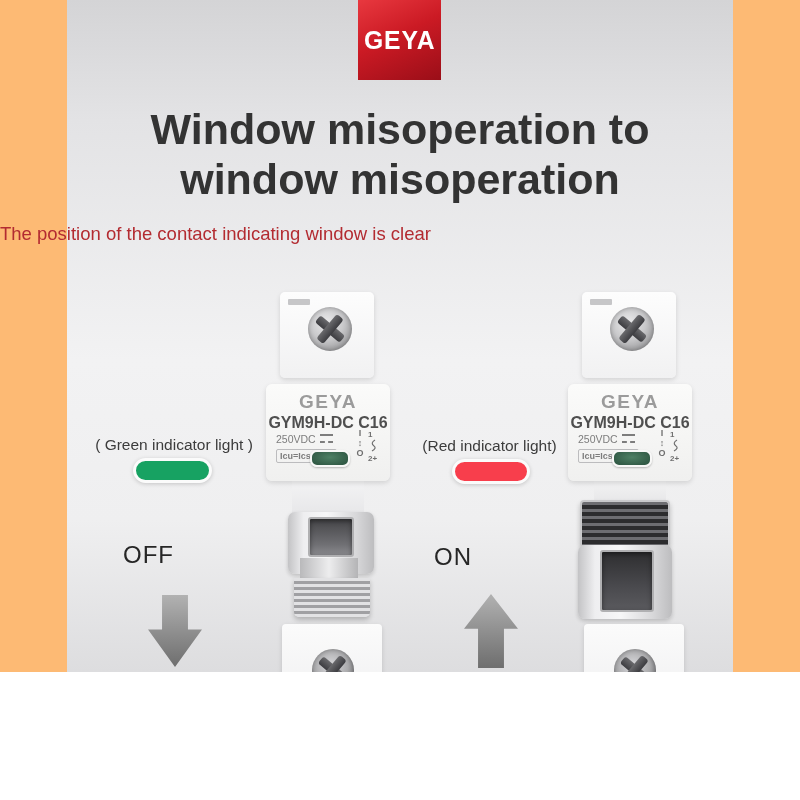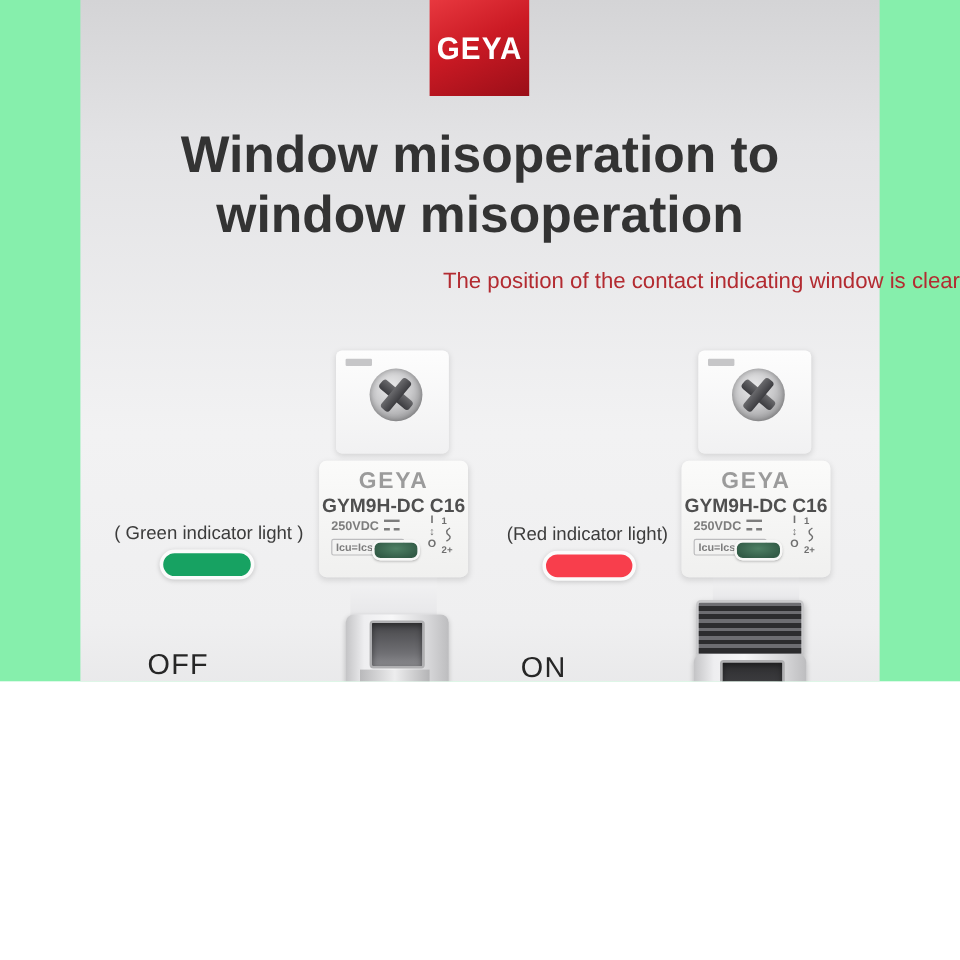--- a/index.html
+++ b/index.html
@@ -1,28 +1,28 @@
 <!DOCTYPE html>
 <html><head>
 <meta charset="utf-8">
 <style>
   html,body{margin:0;padding:0;background:#fff;}
-  .stage{position:relative;width:800px;height:568px;background:#86efac;overflow:hidden;
+  .stage{position:relative;width:800px;height:672px;background:#fdba74;overflow:hidden;
          font-family:"Liberation Sans","DejaVu Sans",sans-serif;}
   .bg-band{position:absolute;left:67px;top:0;width:666px;height:800px;
            background:linear-gradient(180deg,#d4d4d6 0%,#e3e3e5 15%,#f2f2f3 45%,#efeff0 65%,#dcdcde 85%,#c9c9cb 100%);}
 
   
   .logo-flag{position:absolute;left:358px;top:0;width:83px;height:80px;
              background:linear-gradient(155deg,#e8383f 0%,#cb1a24 45%,#9a0e18 100%);
              display:flex;align-items:center;justify-content:center;}
   .logo-text{color:#ffffff;font-weight:bold;font-size:26px;letter-spacing:1px;transform:scaleX(.95);}
   .title{position:absolute;left:0;top:104px;width:800px;text-align:center;
          font-size:43px;line-height:50px;font-weight:bold;color:#333333;}
-  .subtitle{position:absolute;left:0;top:223px;width:800px;text-align:right;
+  .subtitle{position:absolute;left:0;top:223px;width:800px;text-align:left;
             font-size:18.5px;color:#b32b31;}
 
   
   .ann-label{position:absolute;font-size:15.5px;color:#3c3c3c;text-align:center;}
   .ann-left{left:64px;top:436px;width:220px;}
   .ann-right{left:392px;top:437px;width:195px;}
   .swatch{position:absolute;border:3px solid #fbfbfb;border-radius:13px;
           box-shadow:0 1px 4px rgba(0,0,0,0.18);}
   .swatch-green{left:133px;top:458px;width:73px;height:19px;background:#17a262;}
   .swatch-red{left:452px;top:459px;width:72px;height:19px;background:#f83e4c;}
@@ -52,21 +52,21 @@
   .cross-a,.cross-b{position:absolute;left:50%;top:50%;width:32px;height:9px;
          background:linear-gradient(180deg,#6a6a6d,#3c3c40);border-radius:3px;}
   .cross-a{transform:translate(-50%,-50%) rotate(40deg);}
   .cross-b{transform:translate(-50%,-50%) rotate(-50deg);}
 
   .brk-label{position:absolute;left:0;top:94px;width:124px;height:97px;
              background:linear-gradient(180deg,#fbfbfa,#f0f0ef);border-radius:6px;
              box-shadow:0 2px 5px rgba(0,0,0,0.13);overflow:hidden;}
   .brk-geya{text-align:center;margin-top:7px;font-size:19px;font-weight:bold;color:#9b9b9b;letter-spacing:1.5px;}
   .brk-model{text-align:center;margin-top:1px;font-size:16px;font-weight:bold;color:#4f4f4f;}
-  .brk-voltage{position:absolute;left:10px;top:49px;font-size:10.5px;font-weight:bold;color:#7d7d7d;}
+  .brk-voltage{position:absolute;left:10px;top:49px;font-size:10.5px;font-weight:normal;color:#7d7d7d;}
   .dc-sym{display:inline-block;width:13px;height:5px;margin-left:4px;
           border-top:2px solid #7d7d7d;border-bottom:2px dashed #7d7d7d;}
   .brk-rating{position:absolute;left:10px;top:65px;font-size:9px;font-weight:bold;color:#7d7d7d;
               border:1px solid #bcbcbe;border-radius:2px;padding:1px 3px;}
   .brk-window{position:absolute;left:44px;top:66px;width:36px;height:13px;border-radius:7px;
               background:radial-gradient(ellipse at 50% 40%,#4e8064 0%,#335c47 75%);
               border:2px solid #f8f8f7;box-shadow:0 1px 2px rgba(0,0,0,0.25);}
   .sym-col1{position:absolute;left:88px;top:44px;width:12px;text-align:center;
             font-size:9px;line-height:10px;color:#6f6f6f;font-weight:bold;}
   .sym-col2{position:absolute;left:102px;top:46px;width:18px;text-align:left;

